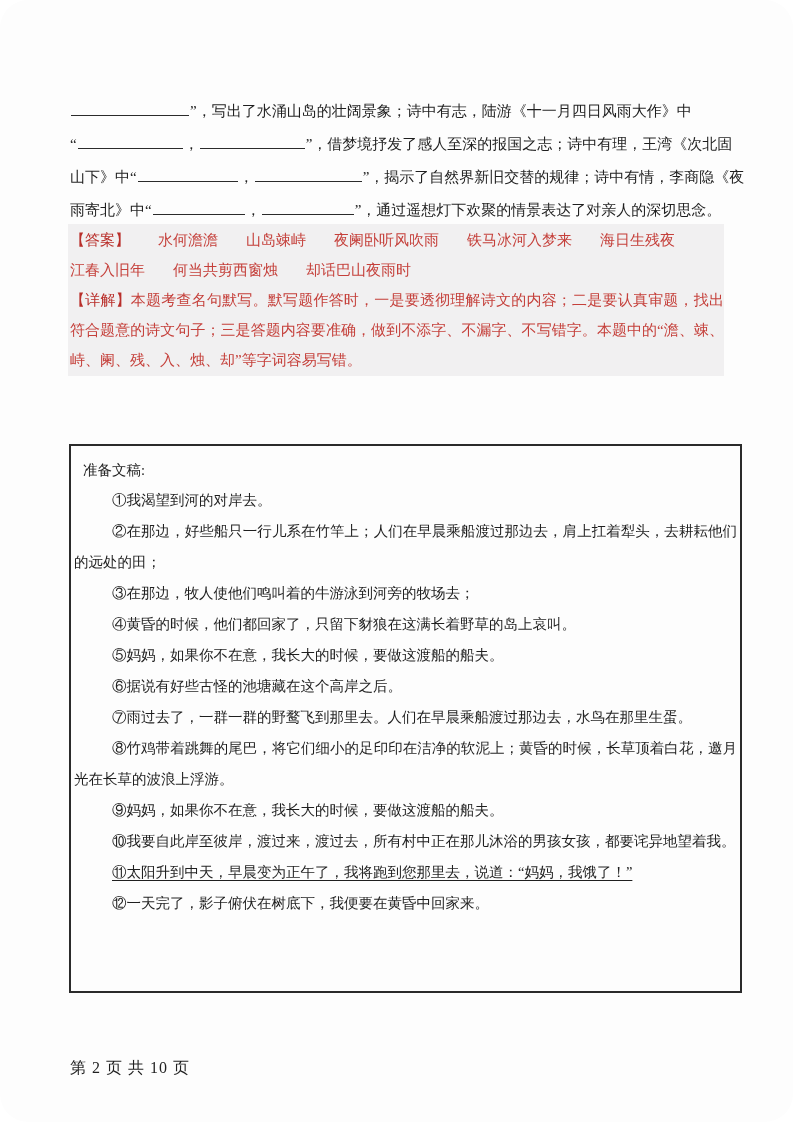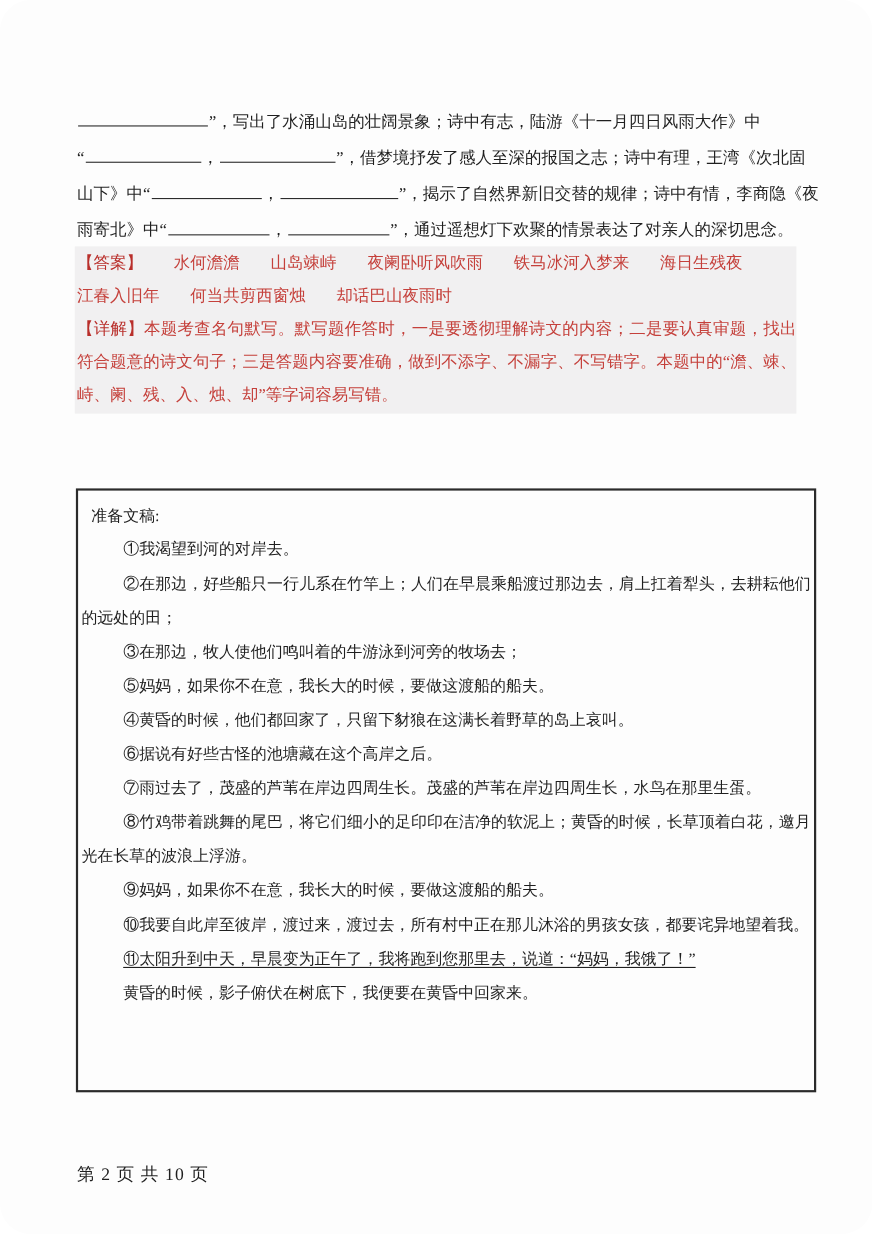--- a/index.html
+++ b/index.html
@@ -64,27 +64,27 @@
     </div>
   </div>
 
 
   <div class="manuscript">
     <div class="m-heading">准备文稿:</div>
     <div>
         <div class="poem-p">①我渴望到河的对岸去。</div>
         <div class="poem-p">②在那边，好些船只一行儿系在竹竿上；人们在早晨乘船渡过那边去，肩上扛着犁头，去耕耘他们的远处的田；</div>
         <div class="poem-p">③在那边，牧人使他们鸣叫着的牛游泳到河旁的牧场去；</div>
+        <div class="poem-p">④黄昏的时候，他们都回家了，只留下豺狼在这满长着野草的岛上哀叫。</div>
         <div class="poem-p">⑤妈妈，如果你不在意，我长大的时候，要做这渡船的船夫。</div>
-        <div class="poem-p">④黄昏的时候，他们都回家了，只留下豺狼在这满长着野草的岛上哀叫。</div>
         <div class="poem-p">⑥据说有好些古怪的池塘藏在这个高岸之后。</div>
-        <div class="poem-p">⑦雨过去了，茂盛的芦苇在岸边四周生长。茂盛的芦苇在岸边四周生长，水鸟在那里生蛋。</div>
+        <div class="poem-p">⑦雨过去了，一群一群的野鹜飞到那里去。人们在早晨乘船渡过那边去，水鸟在那里生蛋。</div>
         <div class="poem-p">⑧竹鸡带着跳舞的尾巴，将它们细小的足印印在洁净的软泥上；黄昏的时候，长草顶着白花，邀月光在长草的波浪上浮游。</div>
         <div class="poem-p">⑨妈妈，如果你不在意，我长大的时候，要做这渡船的船夫。</div>
         <div class="poem-p">⑩我要自此岸至彼岸，渡过来，渡过去，所有村中正在那儿沐浴的男孩女孩，都要诧异地望着我。</div>
         <div class="poem-p underline">⑪太阳升到中天，早晨变为正午了，我将跑到您那里去，说道：“妈妈，我饿了！”</div>
-        <div class="poem-p">黄昏的时候，影子俯伏在树底下，我便要在黄昏中回家来。</div>
+        <div class="poem-p">⑫一天完了，影子俯伏在树底下，我便要在黄昏中回家来。</div>
       </div>
   </div>
 
   <div class="footer">第 2 页 共 10 页</div>
 
 </div>
 
 </body></html>

